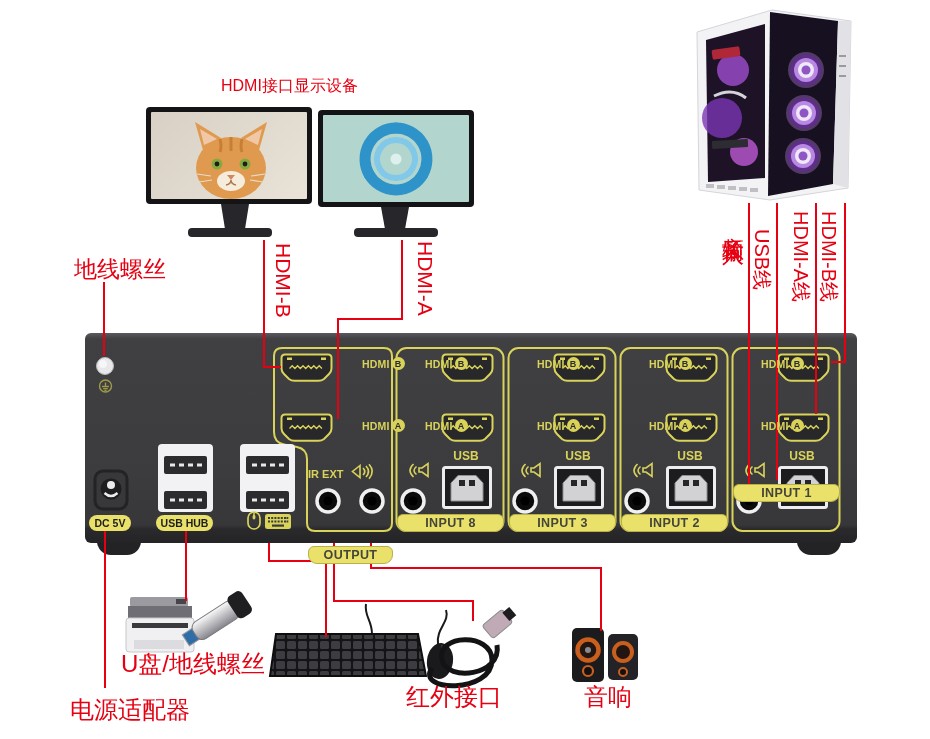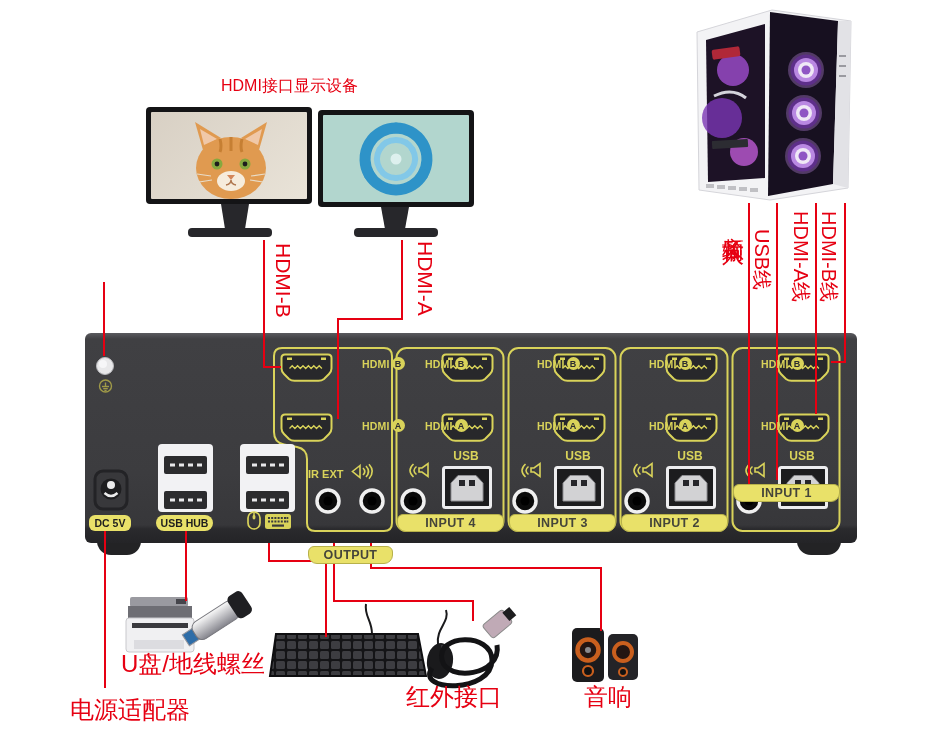--- a/index.html
+++ b/index.html
@@ -33,20 +33,21 @@
   .ylabel{position:absolute;z-index:3;color:var(--yellow);font-weight:700;white-space:nowrap;}
   svg.art{position:absolute;left:0;top:0;z-index:2;pointer-events:none;}
 </style>
 </head>
 <body>
 
 <div class="canvas">
 
   <div class="abs red z3" style="left:221px;top:76px;font-size:16px;">HDMI接口显示设备</div>
 
+  <div class="abs red z3" style="left:74px;top:254px;font-size:23px;">地线螺丝</div>
 
   <div class="monitor" style="left:146px;top:107px;width:166px;height:97px;">
     <div class="screen" style="background:linear-gradient(135deg,#d8d0c4,#e9e3d8);">
       <svg width="156" height="87" viewBox="0 0 156 87">
         <polygon points="52,38 44,10 70,26" fill="#e09a50"></polygon>
           <polygon points="108,38 116,10 90,26" fill="#e09a50"></polygon>
         <polygon points="53,33 49,17 66,27" fill="#f0c8a8"></polygon>
           <polygon points="107,33 111,17 94,27" fill="#f0c8a8"></polygon>
         <ellipse cx="80" cy="56" rx="35" ry="31" fill="#e09a50"></ellipse>
         <path d="M69,27 q2,8 0,13 M80,25 v14 M91,27 q-2,8 0,13" stroke="#c67f33" stroke-width="3" fill="none"></path>
@@ -89,26 +90,26 @@
   <div class="abs red z3" style="left:70px;top:694px;font-size:24px;">电源适配器</div>
   <div class="abs red z3" style="left:121px;top:648px;font-size:24px;">U盘/地线螺丝</div>
   <div class="abs red z3" style="left:406px;top:681px;font-size:24px;">红外接口</div>
   <div class="abs red z3" style="left:584px;top:681px;font-size:24px;">音响</div>
 
   <div class="device-body"></div>
   <div class="foot" style="left:97px;top:541px;"></div>
   <div class="foot" style="left:797px;top:541px;"></div>
 
   <div class="band" style="left:308px;top:514px;width:83px;margin-top:32px;">OUTPUT</div>
-  <div class="band" style="left:397px;top:514px;width:105px;">INPUT 4</div>
+  <div class="band" style="left:397px;top:514px;width:105px;">INPUT 8</div>
   <div class="band" style="left:509px;top:514px;width:105px;">INPUT 3</div>
   <div class="band" style="left:621px;top:514px;width:105px;">INPUT 2</div>
   <div class="band" style="left:733px;top:484px;width:105px;">INPUT 1</div>
 
-  <div class="badge" style="left:89px;top:515px;width:42px;border-radius:6px;">DC 5V</div>
+  <div class="badge" style="left:89px;top:515px;width:42px;">DC 5V</div>
   <div class="badge" style="left:156px;top:515px;width:57px;">USB HUB</div>
 
   <div class="hdmi-tag" style="left:338px;top:357px;">
     <span>HDMI</span>
       <span class="circ">B</span>
   </div>
   <div class="hdmi-tag" style="left:338px;top:419px;">
     <span>HDMI</span>
       <span class="circ">A</span>
   </div>

